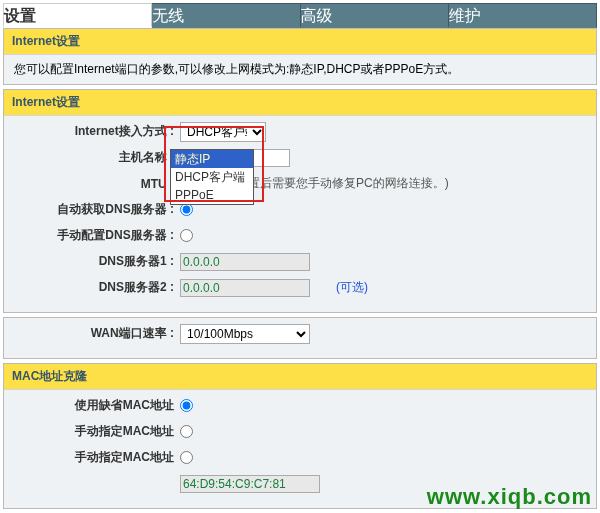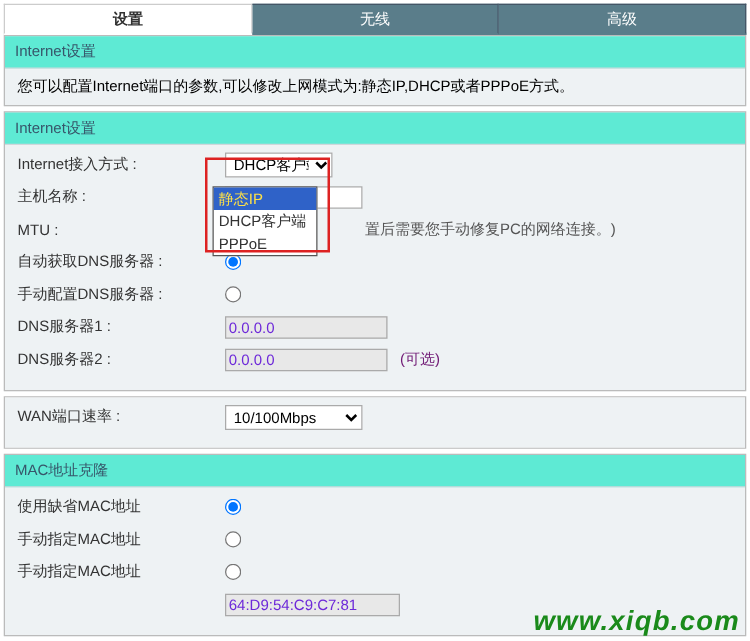--- a/index.html
+++ b/index.html
@@ -1,48 +1,49 @@
 <!DOCTYPE html>
 <html><head>
 <meta charset="utf-8">
 <style>
 html,body{margin:0;padding:0;font-family:Arial,"Microsoft YaHei",sans-serif;font-size:12px;color:#333;background:#fff}
 .wrap{width:600px;height:513px;box-sizing:border-box;position:relative;background:#fff}
 .tabs{display:flex;height:25px;margin:3px 3px 0 3px}
-.tab{flex:1;text-align:center;line-height:23px;background:#5a7d8a;color:#fff;border:1px solid #456;border-bottom:2px solid #5a7d8a;font-size:12px;cursor:pointer;border-left:none}
+.tab{flex:1;text-align:left;line-height:23px;background:#5a7d8a;color:#fff;border:1px solid #456;border-bottom:2px solid #5a7d8a;font-size:16px;cursor:pointer;border-left:none}
 .tab:first-child{border-left:1px solid #ccc}
 .tab.active{background:#fff;color:#333;border:1px solid #ccc;border-bottom:2px solid #fff;font-weight:bold}
 .panel{border:1px solid #bbb;margin:0 3px 4px 3px;background:#eef2f4}
-.panel-title{padding:4px 8px;font-weight:normal;color:#37566a;background:#5eead4;border-bottom:1px solid #cfd7db}
+.panel-title{padding:4px 8px;font-weight:bold;color:#37566a;background:#fde047;border-bottom:1px solid #cfd7db}
 .panel-body{padding:6px 10px;background:#eef2f4}
 .desc{color:#000000;line-height:1.4}
 .form{padding:4px 10px 10px 10px;background:#eef2f4}
 .row{display:flex;align-items:center;min-height:24px;margin-bottom:2px}
-.lab{width:160px;padding-right:6px;color:#333;font-weight:normal}
+.lab{width:160px;text-align:right;padding-right:6px;color:#333;font-weight:bold}
 .ctl{display:flex;align-items:center;gap:6px}
 select,input[type=text]{font-size:12px;padding:1px 2px;border:1px solid #aaa;background:#fff;height:18px;box-sizing:border-box}
 select{height:20px}
-input[disabled]{background:#e8e8e8;color:#6d28d9}
+input[disabled]{background:#e8e8e8;color:#15803d}
 .radio{margin:0 2px 0 0}
-.note{color:#701a75;margin-left:4px}
+.note{color:#1d4ed8;margin-left:20px}
 .highlight-box{position:absolute;left:164px;top:123px;width:96px;height:72px;border:2px solid #d22;pointer-events:none;z-index:5}
 .dropdown-open{position:absolute;left:170px;top:146px;width:82px;border:1px solid #555;background:#fff;z-index:4}
 .dropdown-open div{padding:2px 4px;line-height:14px}
-.dropdown-open .sel{background:#2f62c8;color:#fde047}
-.watermark{position:absolute;right:8px;bottom:6px;font-size:22px;font-weight:bold;color:#1a8a1a;font-style:italic;letter-spacing:1px}
+.dropdown-open .sel{background:#2f62c8;color:#fef9c3}
+.watermark{position:absolute;right:8px;bottom:6px;font-size:22px;font-weight:bold;color:#1a8a1a;letter-spacing:1px}
 .hint{color:#555;margin-left:4px}
 </style>
 </head>
 <body>
 <div class="wrap">
 
 <div class="tabs">
   <div class="tab active">设置</div>
   <div class="tab">无线</div>
   <div class="tab">高级</div>
+  <div class="tab">维护</div>
 </div>
 
 <div class="panel">
   <div class="panel-title">Internet设置</div>
   <div class="panel-body">
     <div class="desc">您可以配置Internet端口的参数,可以修改上网模式为:静态IP,DHCP或者PPPoE方式。</div>
   </div>
 </div>
 
 <div class="panel">
@@ -58,21 +59,21 @@
     </div>
     <div class="row">
       <div class="lab">主机名称 :</div>
       <div class="ctl">
             <input type="text" style="width: 110px;" value="">
           </div>
     </div>
     <div class="row">
       <div class="lab">MTU :</div>
       <div class="ctl">
-            <span class="hint" style="margin-left:112px">置后需要您手动修复PC的网络连接。)</span>
+            <span class="hint" style="margin-left:68px">置后需要您手动修复PC的网络连接。)</span>
           </div>
     </div>
     <div class="row">
       <div class="lab">自动获取DNS服务器 :</div>
       <div class="ctl">
             <input type="radio" class="radio" name="dnsmode" checked="" style="">
           </div>
     </div>
     <div class="row">
       <div class="lab">手动配置DNS服务器 :</div>
@@ -94,21 +95,21 @@
       </div>
     </div>
   </div>
 </div>
 
 <div class="panel">
   <div class="form">
     <div class="row">
       <div class="lab">WAN端口速率 :</div>
       <div class="ctl">
-        <select style="width:110px">
+        <select style="width:130px">
           <option>10/100Mbps</option>
         </select>
       </div>
     </div>
   </div>
 </div>
 
 <div class="panel">
   <div class="panel-title">MAC地址克隆</div>
   <div class="form">

